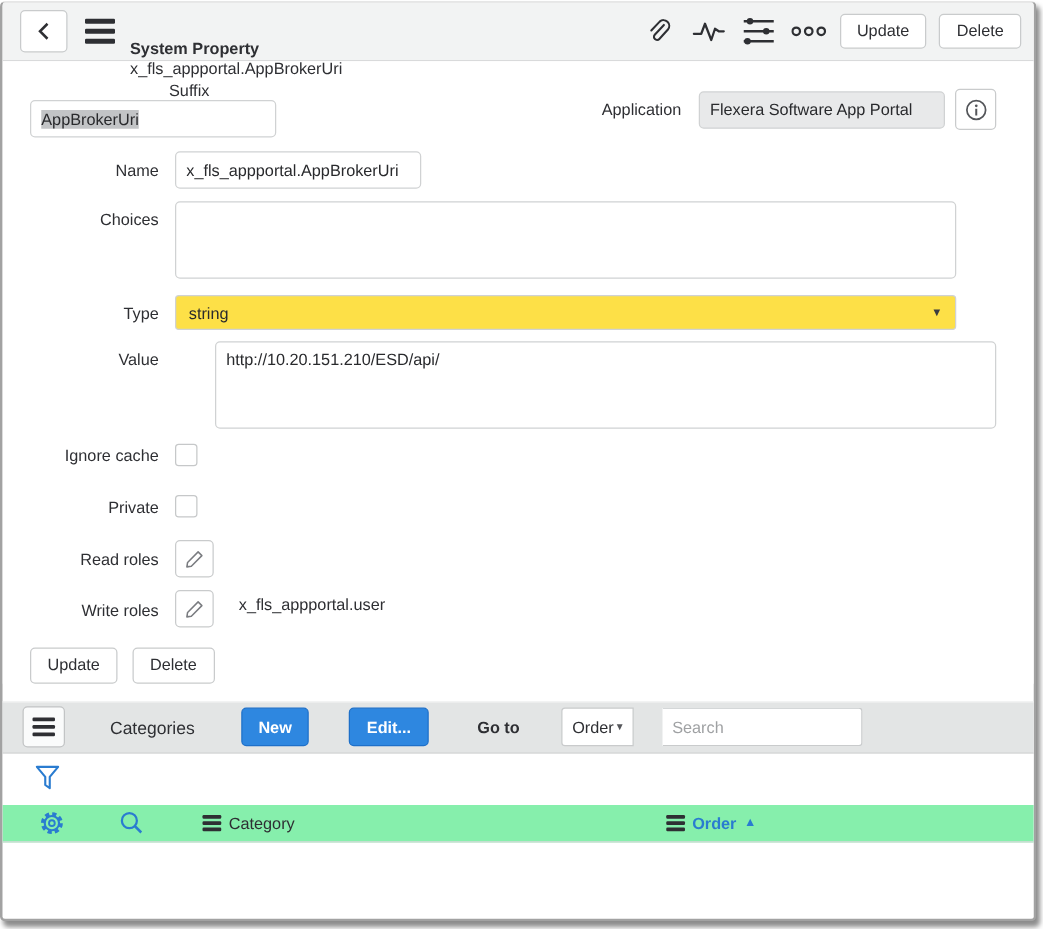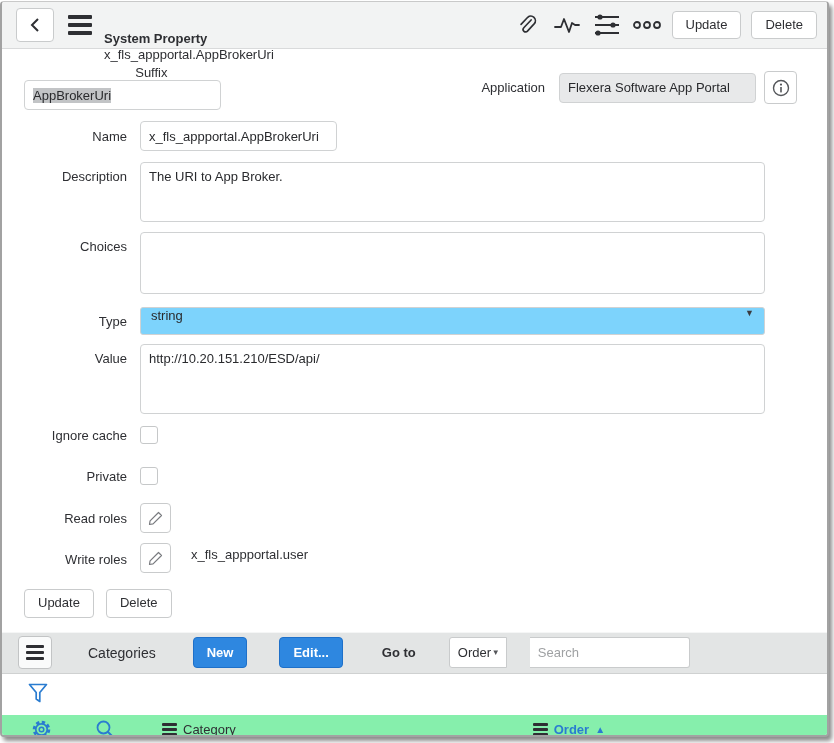--- a/index.html
+++ b/index.html
@@ -45,22 +45,22 @@
     font-size:13px; color:#292a2d; padding:0 8px; background:#fff;
     display:flex; align-items:center;
   }
   .fake-input .sel { background:#c2c4c6; }
   .readonly-input { background:#e8e9ea; }
   .tarea {
     width:625px; border:1px solid #d0d2d3; border-radius:4px; resize:none;
     font-size:13px; font-family:inherit; color:#292a2d; padding:6px 8px; background:#fff;
   }
   .select-box {
-    width:625px; height:28px; border:1px solid #d0d2d3; border-radius:3px; background:#7dd3fc;
-    display:flex; padding:0 10px; font-size:13px; color:#292a2d; cursor:pointer;
+    width:625px; height:28px; border:1px solid #d0d2d3; border-radius:3px; background:#fde047;
+    display:flex; align-items:center; padding:0 10px; font-size:13px; color:#292a2d; cursor:pointer;
   }
   .select-box .arrow { margin-left:auto; font-size:9px; color:#3b3c40; }
   .checkbox {
     width:18px; height:18px; border:1px solid #c6c8c9; border-radius:3px; background:#fff; cursor:pointer;
   }
   .icon-btn {
     width:31px; height:30px; background:#fff; border:1px solid #c9cbcc; border-radius:4px;
     display:flex; align-items:center; justify-content:center; cursor:pointer;
   }
   .roles-value { font-size:13px; color:#2e2f33; margin-left:20px; padding-top:4px; }
@@ -174,39 +174,35 @@
           </svg>
         </button>
       </div>
     </div>
 
     <div class="frow" style="margin-top:11px;">
       <div class="flabel">Name</div>
       <input class="tinput" value="x_fls_appportal.AppBrokerUri" style="">
     </div>
 
-    <div class="frow top" style="margin-top:11px;">
-      <div class="flabel">Description</div>
-      <textarea class="tarea" style="height: 60px;">The URI to App Broker.</textarea>
-    </div>
 
     <div class="frow top" style="margin-top:10px;">
       <div class="flabel">Choices</div>
       <textarea class="tarea" style="height: 62px;"></textarea>
     </div>
 
     <div class="frow" style="margin-top:13px;">
       <div class="flabel">Type</div>
       <div class="select-box">
         <span>string</span>
         <span class="arrow">▼</span>
       </div>
     </div>
 
-    <div class="frow top" style="margin-top:9px;">
+    <div class="frow top" style="margin-top:9px;justify-content:space-between;">
       <div class="flabel">Value</div>
       <textarea class="tarea" style="height: 70px;">http://10.20.151.210/ESD/api/</textarea>
     </div>
 
     <div class="frow" style="margin-top:12px;">
       <div class="flabel">Ignore cache</div>
       <div class="checkbox"></div>
     </div>
 
     <div class="frow" style="margin-top:23px;">

